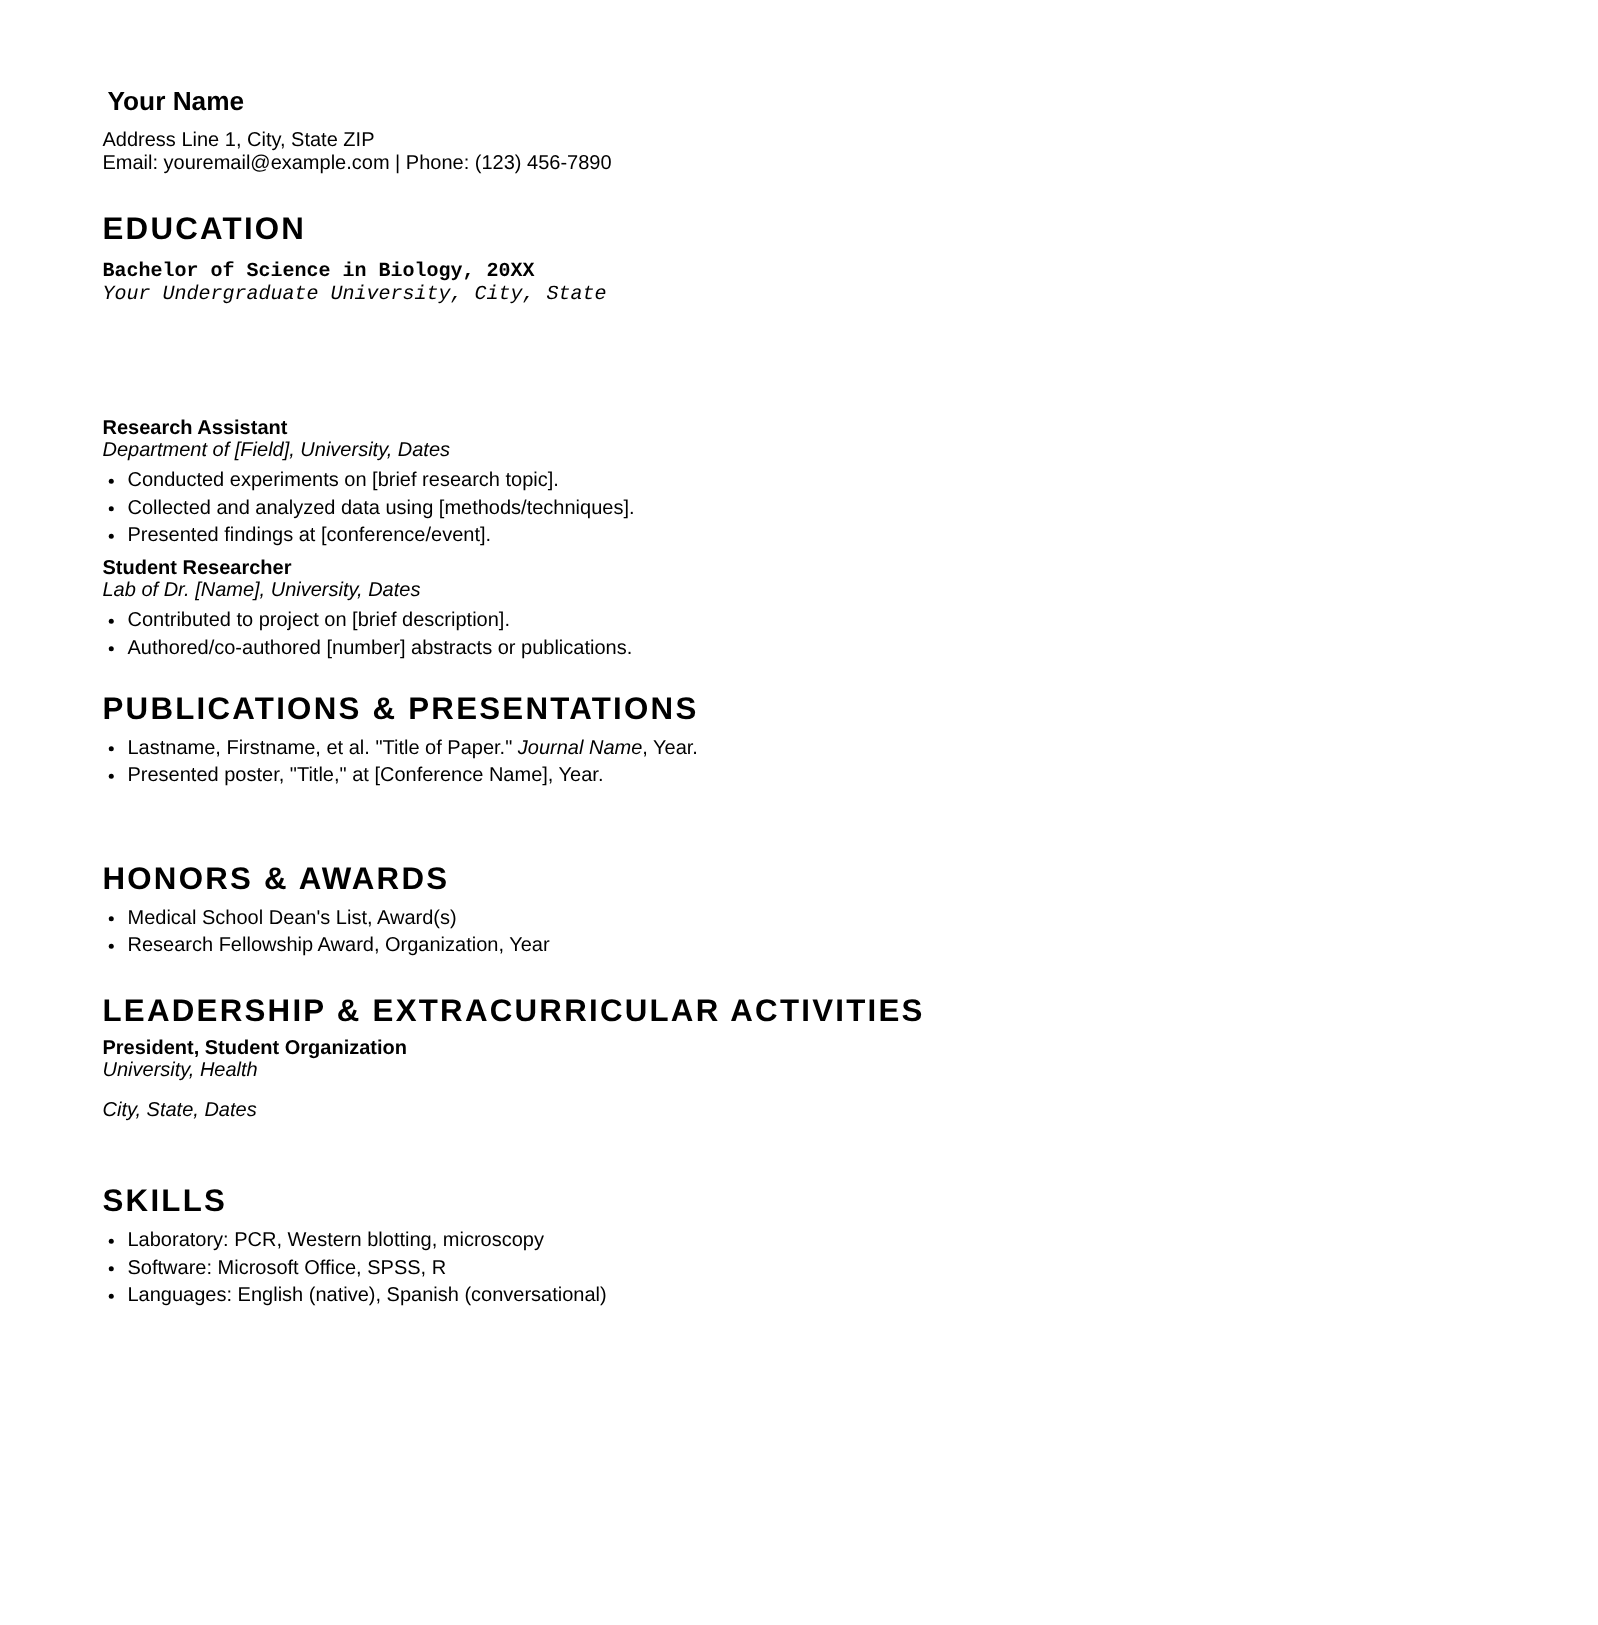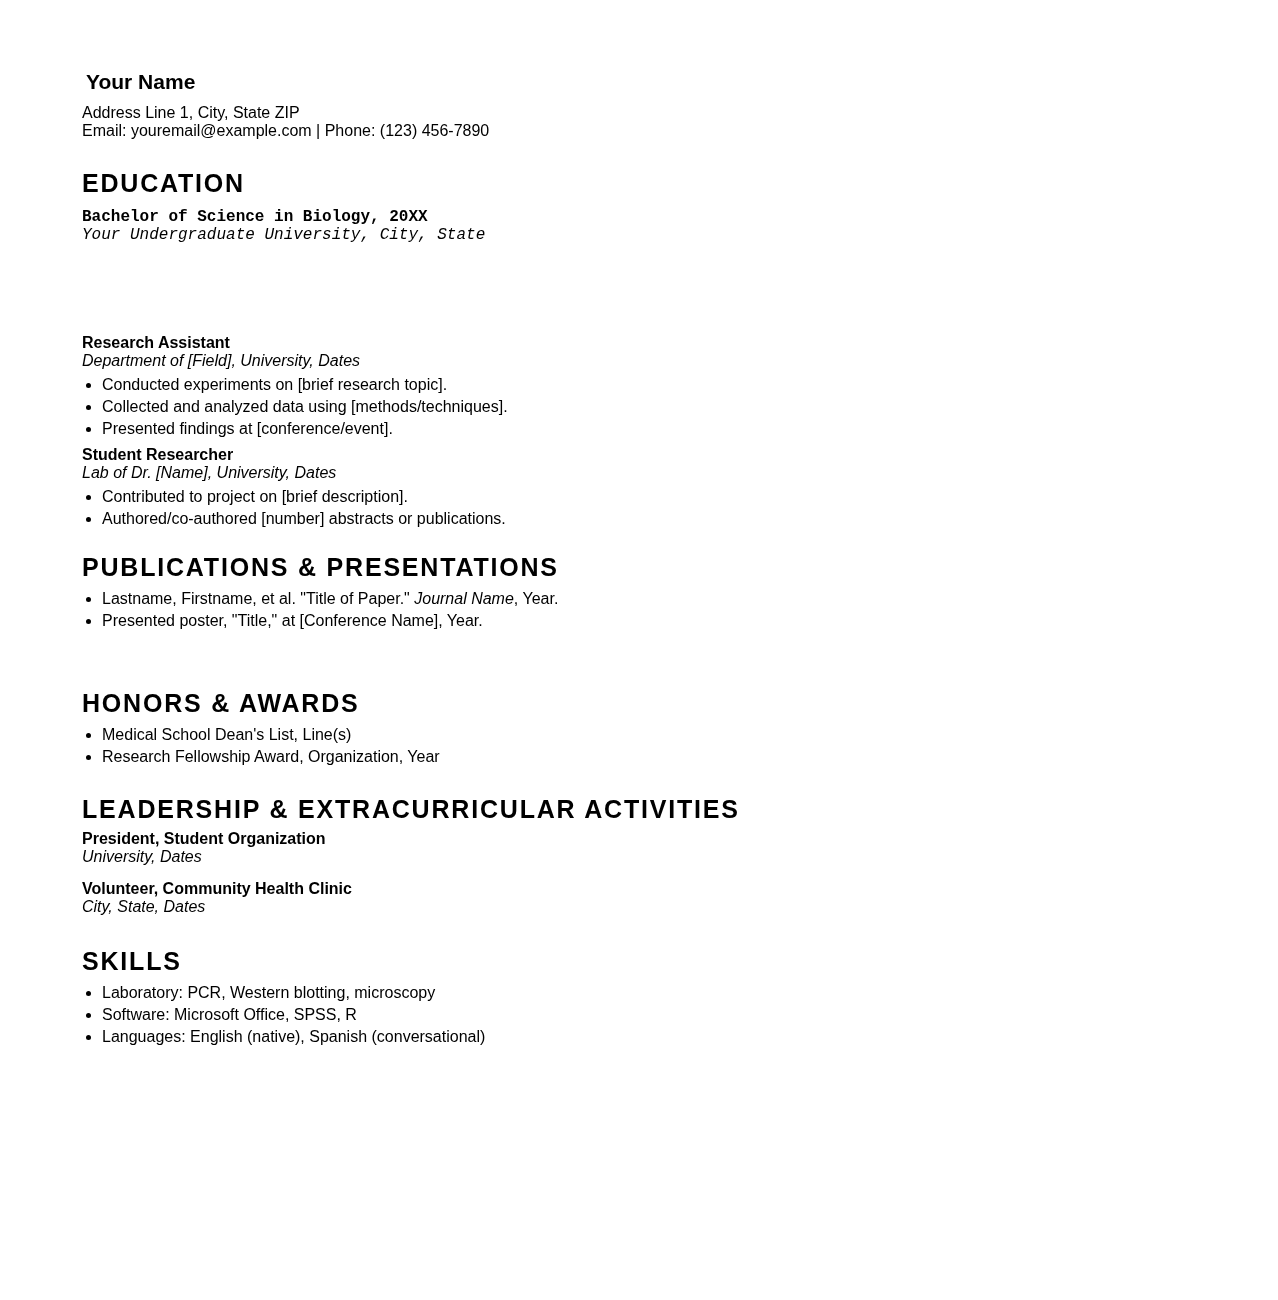--- a/index.html
+++ b/index.html
@@ -60,33 +60,32 @@
     <h2>PUBLICATIONS &amp; PRESENTATIONS</h2>
     <ul class="plain-list">
       <li><span>Lastname, Firstname, et al. "Title of Paper." </span><em>Journal Name</em><span>, Year.</span></li>
       <li><span>Presented poster, "Title," at [Conference Name], Year.</span></li>
     </ul>
   </div>
 
   <div class="section" style="top:692px;">
     <h2>HONORS &amp; AWARDS</h2>
     <ul class="plain-list">
-      <li>Medical School Dean's List, Line(s)</li>
+      <li>Medical School Dean's List, Award(s)</li>
       <li>Research Fellowship Award, Organization, Year</li>
     </ul>
   </div>
 
   <div class="section" style="top:798px;">
     <h2>LEADERSHIP &amp; EXTRACURRICULAR ACTIVITIES</h2>
     <div class="entry">
       <div class="title">President, Student Organization</div>
-      <div class="sub">University, Dates</div>
+      <div class="sub">University, Health</div>
     </div>
     <div class="entry" style="margin-top:14px;">
-      <div class="title">Volunteer, Community Health Clinic</div>
       <div class="sub">City, State, Dates</div>
     </div>
   </div>
 
   <div class="section" style="top:950px;">
     <h2>SKILLS</h2>
     <ul class="plain-list">
       <li>Laboratory: PCR, Western blotting, microscopy</li>
       <li>Software: Microsoft Office, SPSS, R</li>
       <li>Languages: English (native), Spanish (conversational)</li>

